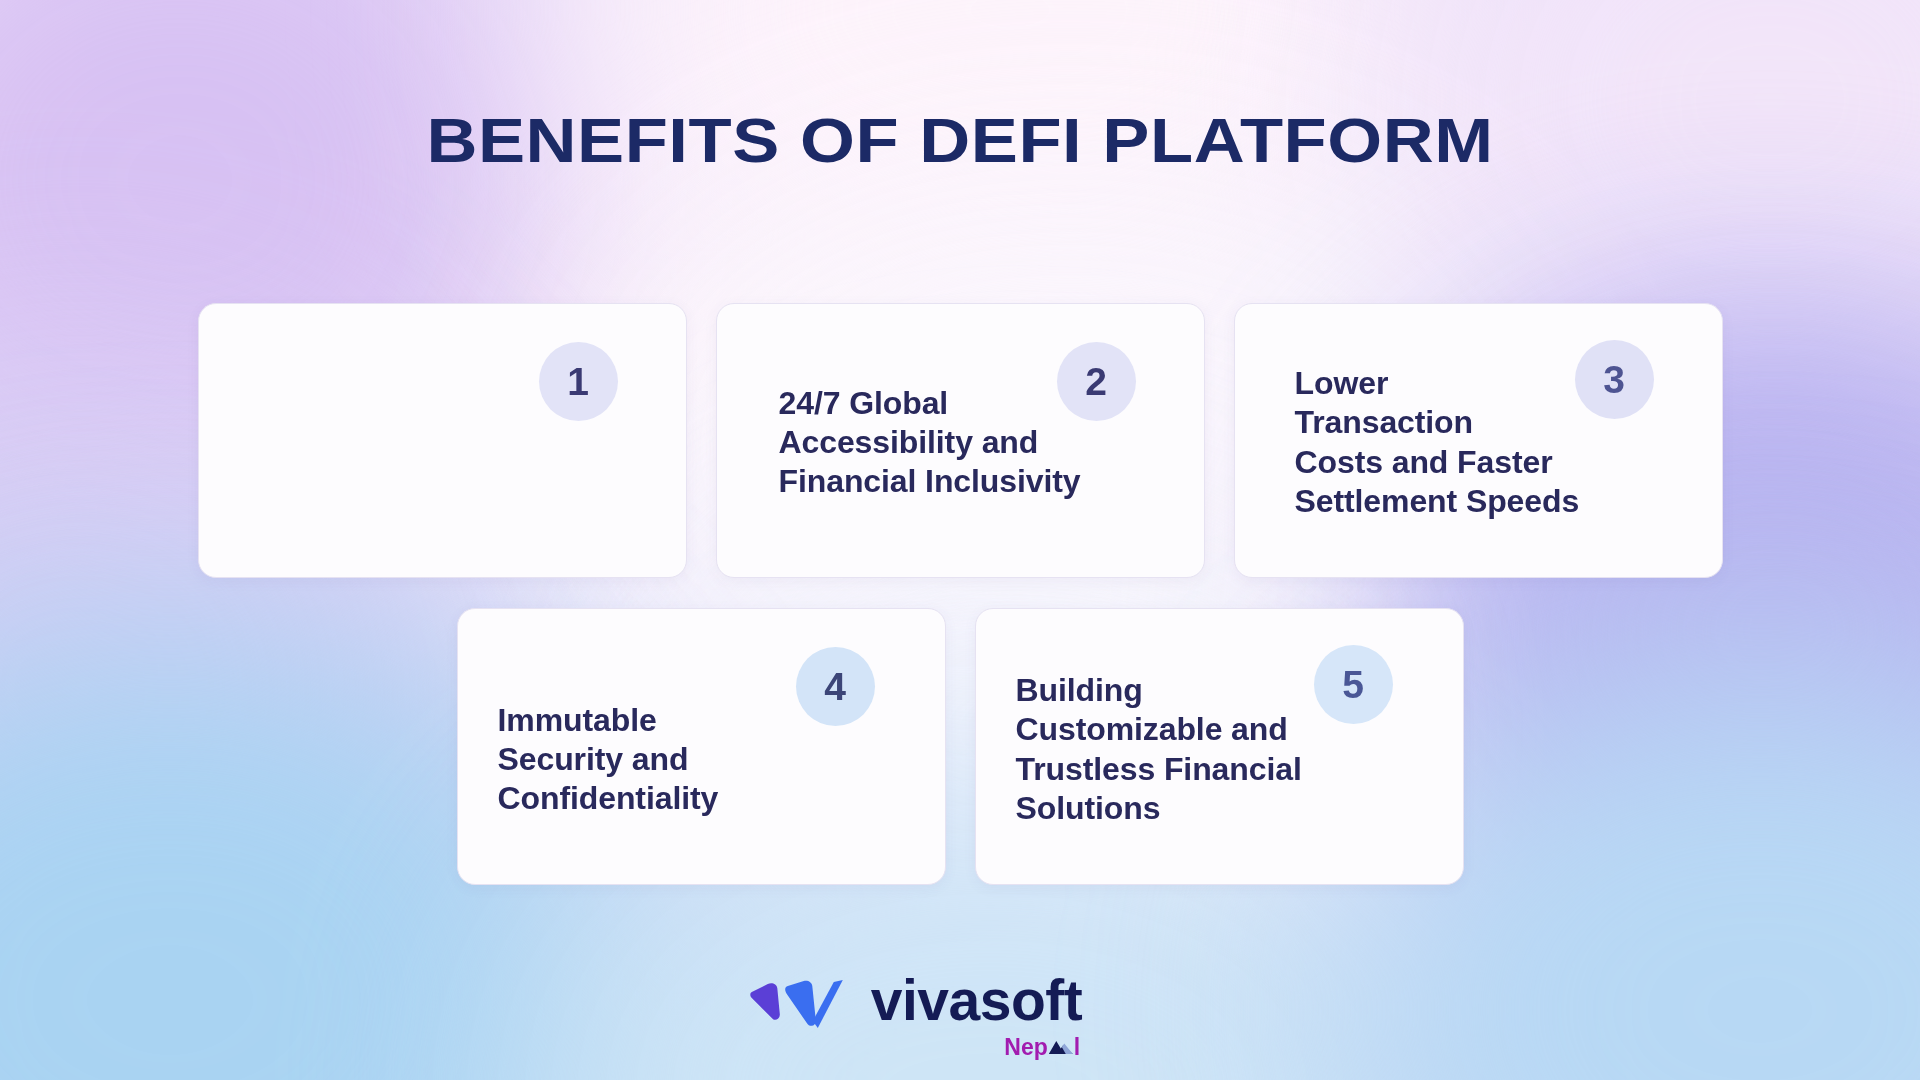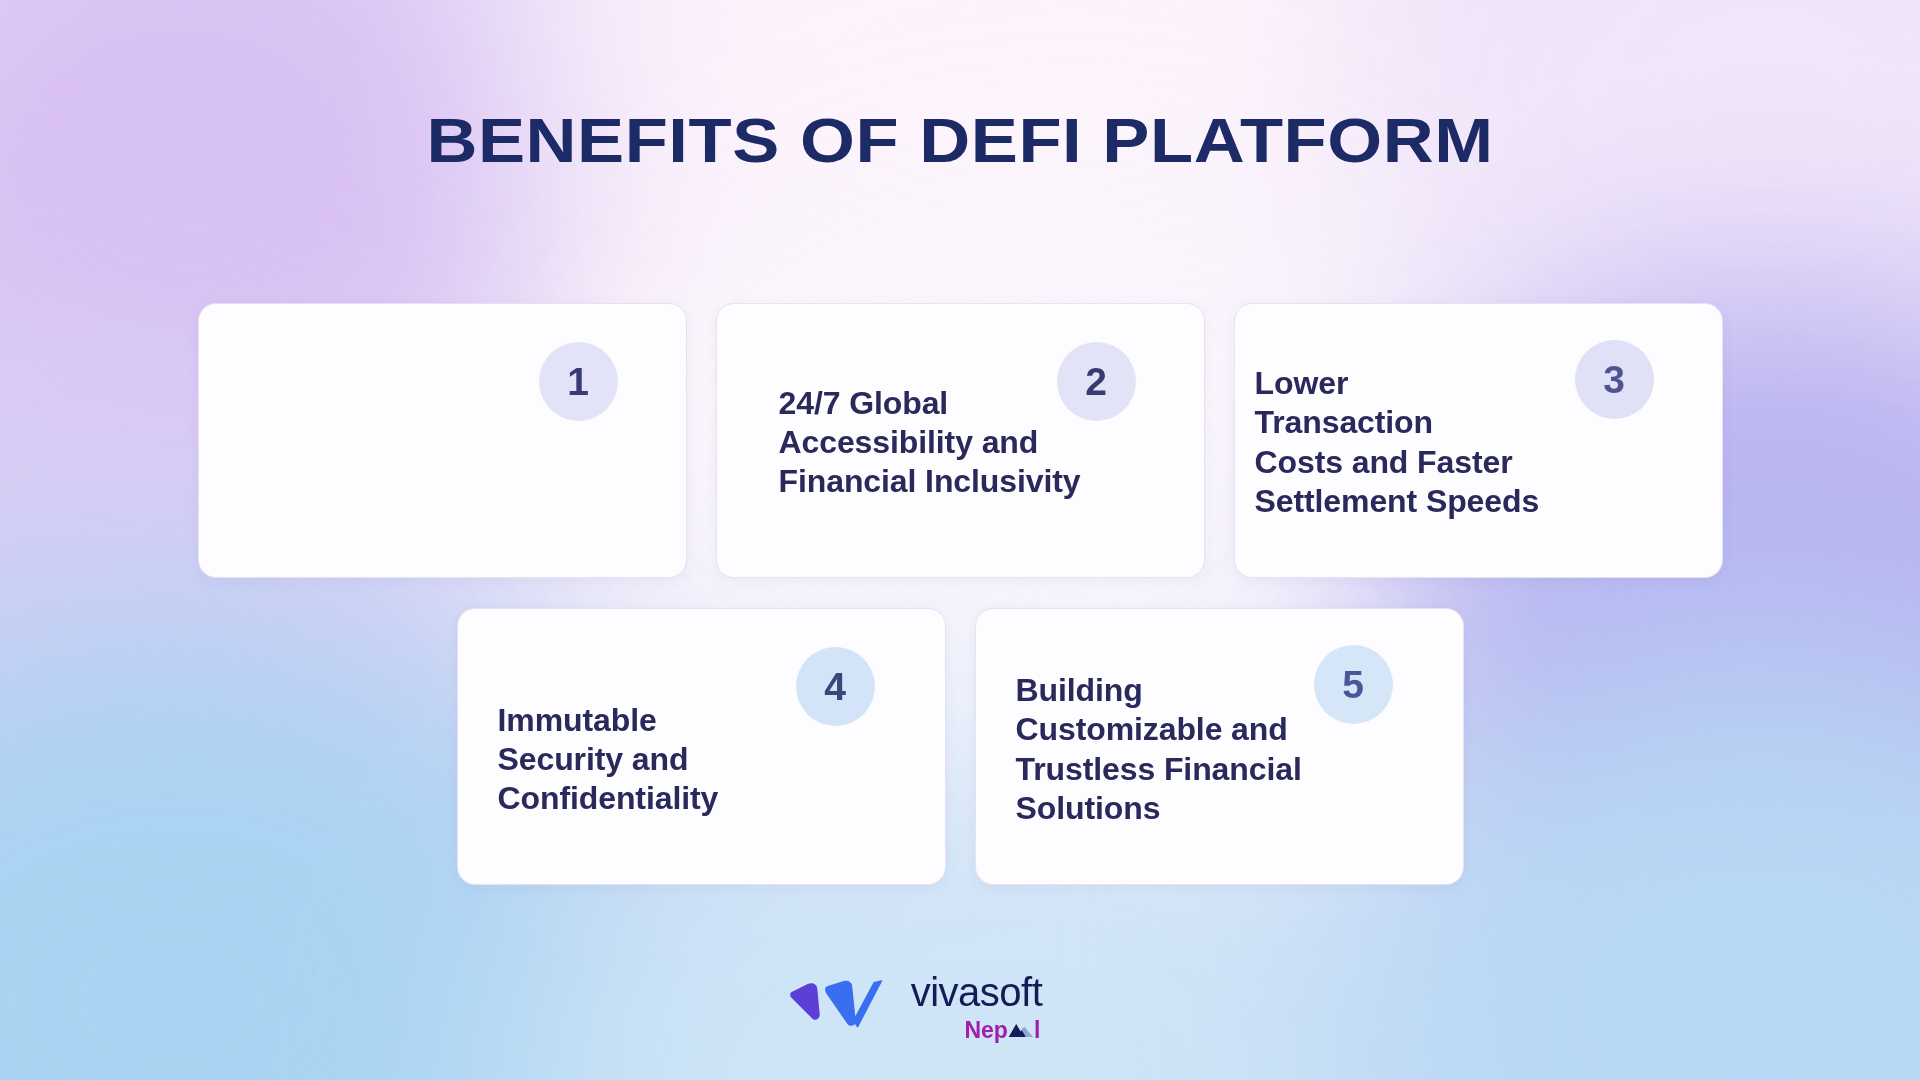--- a/index.html
+++ b/index.html
@@ -137,21 +137,21 @@
   .c1 .card-text { margin-left: 48px; margin-top: 6px; }
   .c1 .badge { width: 79px; height: 79px; right: 68px; top: 38px;
                background: #e2e3f7; color: #3a3a73; }
 
   .c2 { width: 489px; height: 275px; }
   .c2 .card-text { margin-left: 62px; margin-top: 4px; }
   .c2 .badge { width: 79px; height: 79px; right: 68px; top: 38px;
                background: #e2e3f7; color: #3a3a73; }
 
   .c3 { width: 489px; height: 275px; }
-  .c3 .card-text { margin-left: 20px; margin-top: 4px; }
+  .c3 .card-text { margin-left: 60px; margin-top: 4px; }
   .c3 .badge { width: 79px; height: 79px; right: 68px; top: 36px;
                background: #e0e1f6; color: #4e5492; }
 
   
   .c4 { width: 489px; height: 277px; }
   .c4 .card-text { margin-left: 40px; margin-top: 26px; }
   .c4 .badge { width: 79px; height: 79px; right: 70px; top: 38px;
                background: #d3e4f8; color: #3c4578; }
 
   .c5 { width: 489px; height: 277px; }
@@ -169,22 +169,22 @@
     align-items: flex-start;
     gap: 19px;
   }
   .logo-mark { margin-top: 6px; }
   .logo-textwrap {
     display: flex;
     flex-direction: column;
     align-items: flex-end;
   }
   .logo-word {
-    font-size: 40px;
-    font-weight: 400;
+    font-size: 57px;
+    font-weight: 700;
     color: #141b55;
     line-height: 1;
     letter-spacing: -0.5px;
   }
   .logo-sub {
     font-size: 23px;
     font-weight: 700;
     color: #a21caf;
     line-height: 1;
     margin-top: 7px;

